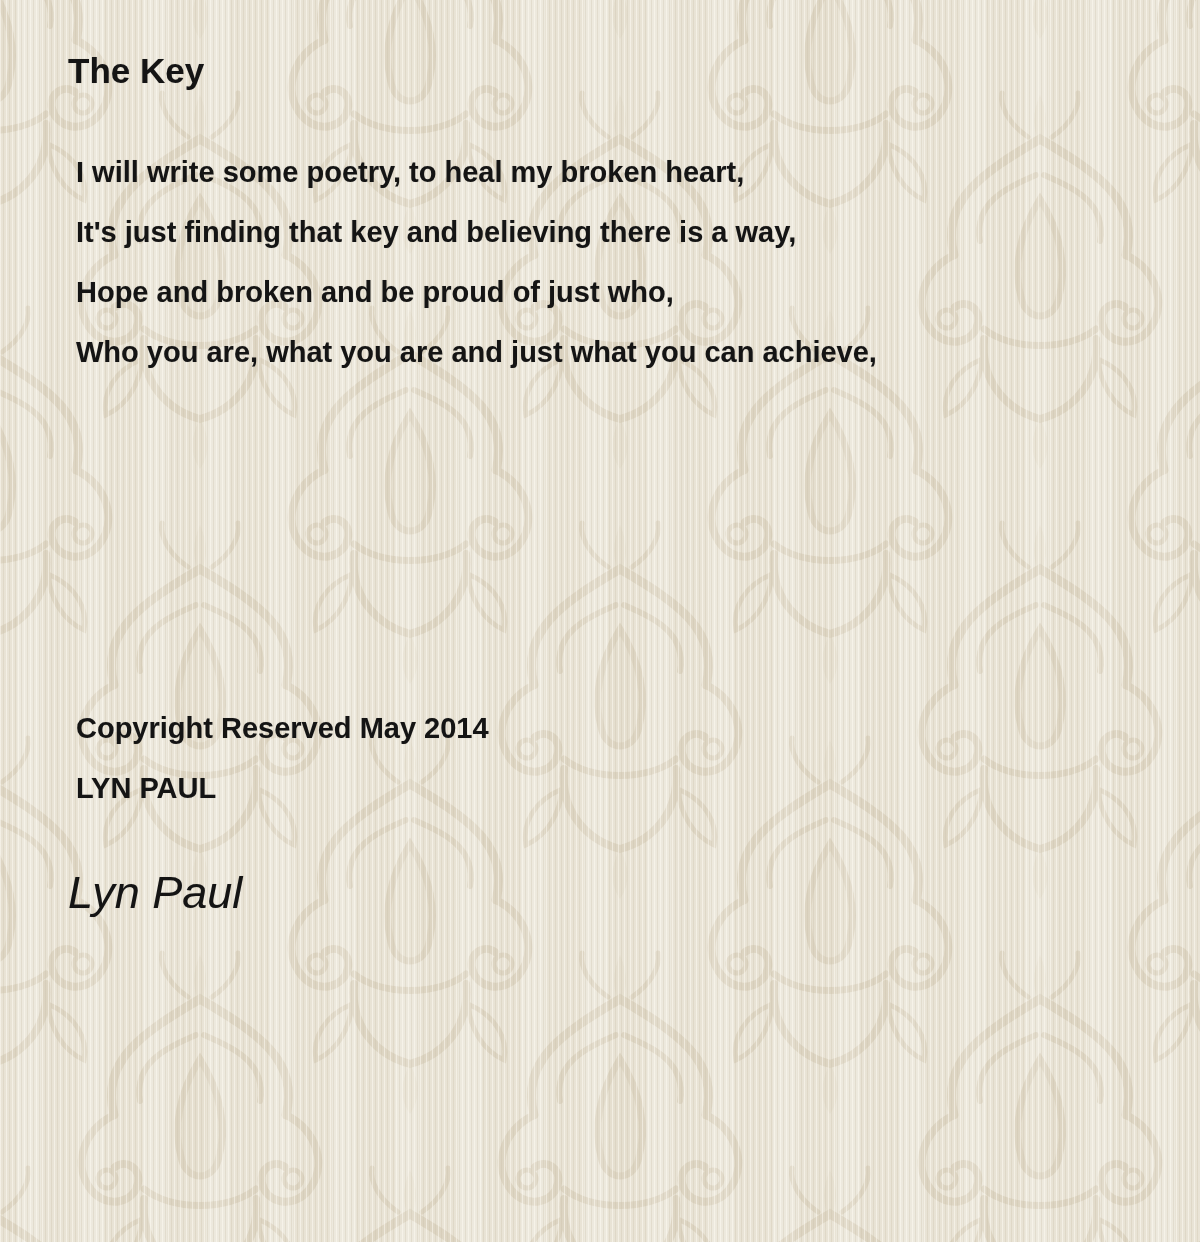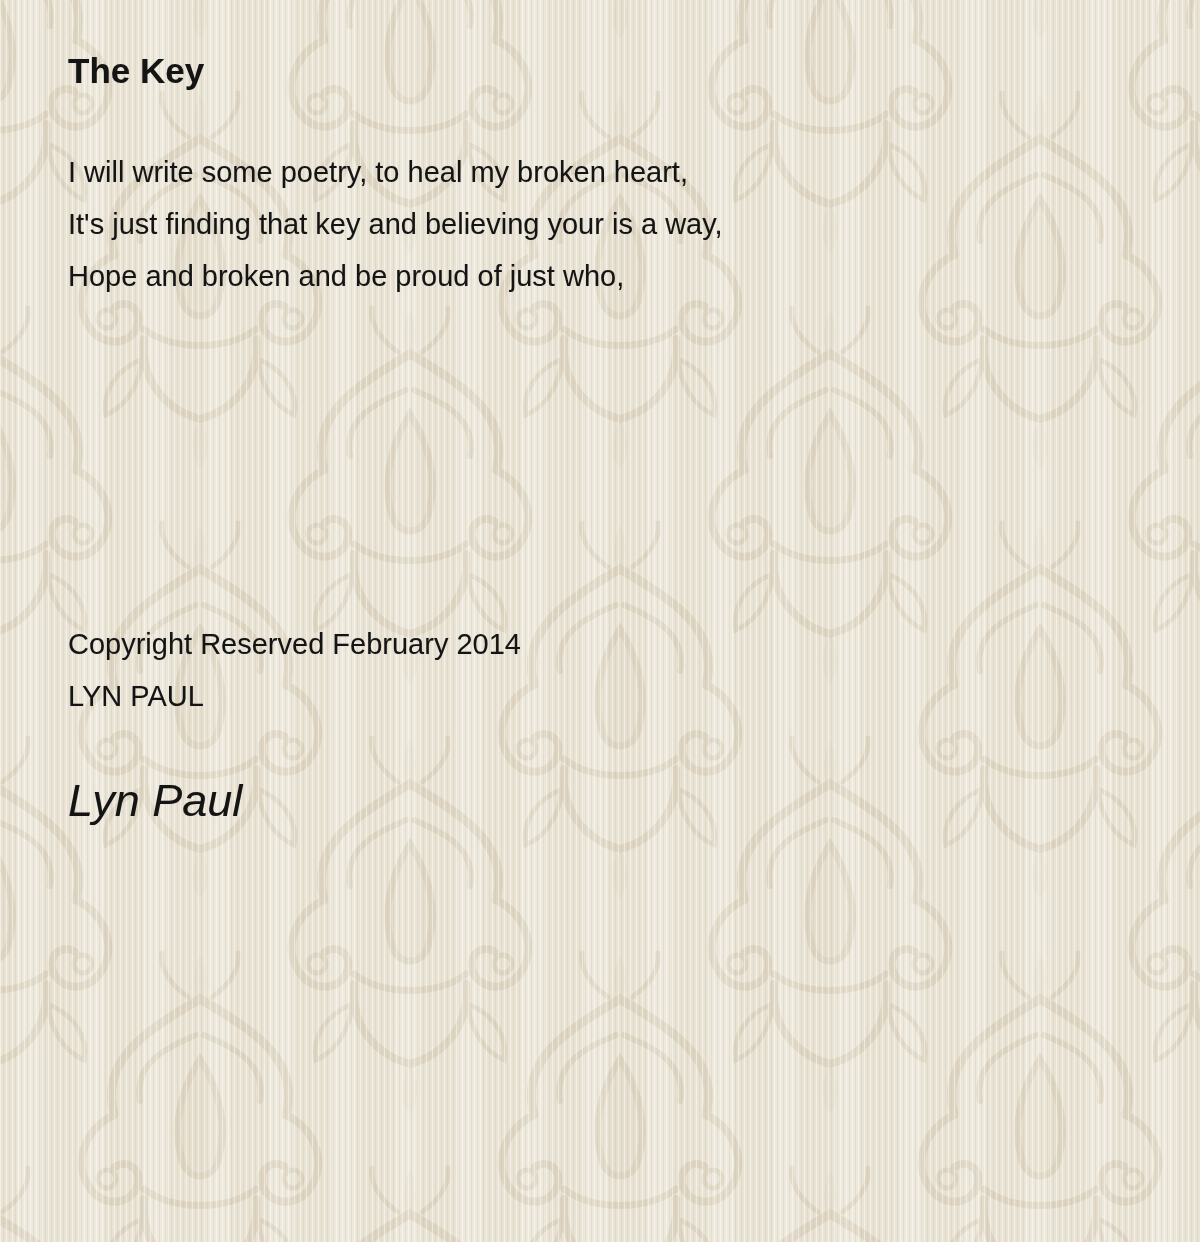--- a/index.html
+++ b/index.html
@@ -48,23 +48,23 @@
   .poem-title {
     margin: 0;
     font-size: 35px;
     line-height: 42px;
     font-weight: bold;
   }
 
   .poem-body { margin-top: 54px; }
 
   .text-line {
-    margin: 0;
+    margin: 8px;
     font-size: 29px;
-    font-weight: normal;
+    font-weight: bold;
     line-height: 52px;
     min-height: 52px;
     white-space: nowrap;
   }
 
   .footer-block { margin-top: 264px; }
 
   .author-signature {
     margin: 52px 0 0 0;
     font-size: 45px;
@@ -112,26 +112,27 @@
   </svg>
 
   <div class="stripes-layer"></div>
 
   <main class="content">
 
     <h1 class="poem-title">The Key</h1>
 
     <div class="poem-body">
       <p class="text-line">I will write some poetry, to heal my broken heart,</p>
-      <p class="text-line">It's just finding that key and believing your is a way,</p>
+      <p class="text-line">It's just finding that key and believing there is a way,</p>
       <p class="text-line">Hope and broken and be proud of just who,</p>
+      <p class="text-line">Who you are, what you are and just what you can achieve,</p>
       <p class="text-line"></p>
     </div>
 
     <div class="footer-block">
-      <p class="text-line">Copyright Reserved February 2014</p>
+      <p class="text-line">Copyright Reserved May 2014</p>
       <p class="text-line">LYN PAUL</p>
     </div>
 
     <p class="author-signature">Lyn Paul</p>
 
   </main>
 </div>
 
 </body></html>

